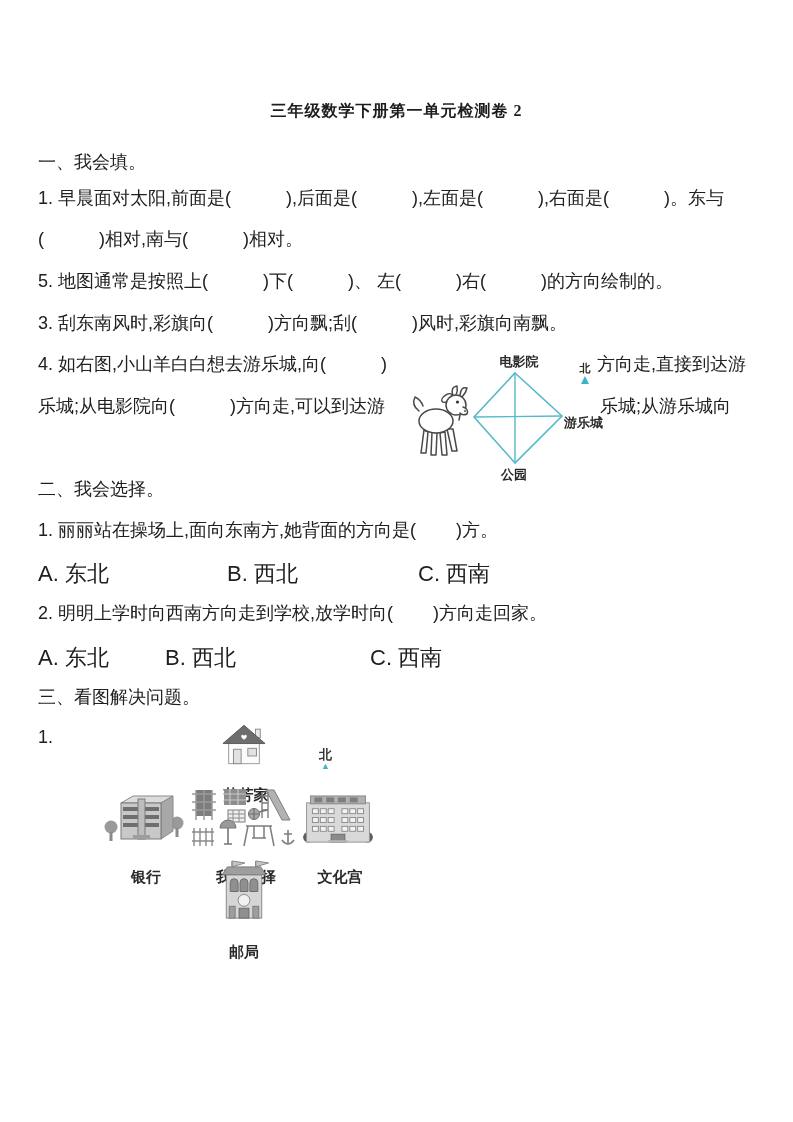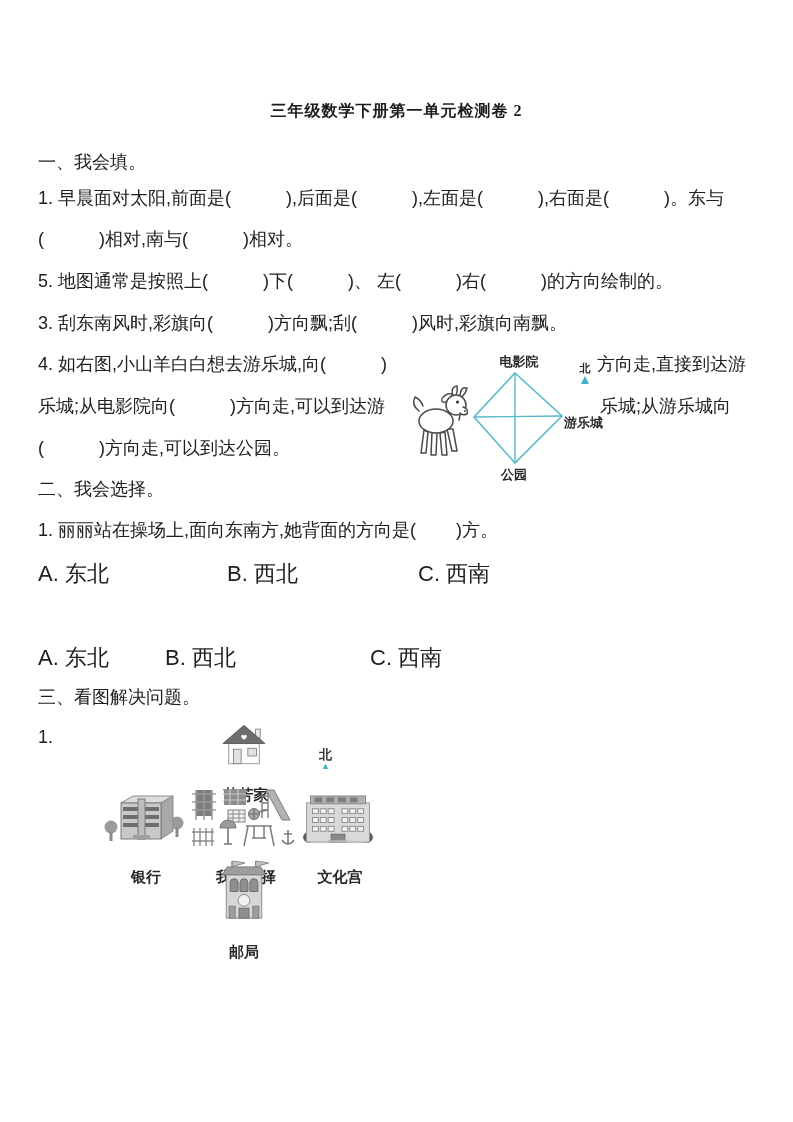--- a/index.html
+++ b/index.html
@@ -68,21 +68,20 @@
 
   <div class="line" style="top:150px">一、我会填。</div>
   <div class="line" style="top:186px">1. 早晨面对太阳,前面是(           ),后面是(           ),左面是(           ),右面是(           )。东与</div>
   <div class="line" style="top:227px">(           )相对,南与(           )相对。</div>
   <div class="line" style="top:269px">5. 地图通常是按照上(           )下(           )、 左(           )右(           )的方向绘制的。</div>
   <div class="line" style="top:311px">3. 刮东南风时,彩旗向(           )方向飘;刮(           )风时,彩旗向南飘。</div>
   <div class="line" style="top:352px">4. 如右图,小山羊白白想去游乐城,向(           )</div>
   <div class="line" style="top:352px;left:597px">方向走,直接到达游</div>
   <div class="line" style="top:394px">乐城;从电影院向(           )方向走,可以到达游</div>
   <div class="line" style="top:394px;left:600px">乐城;从游乐城向</div>
-  <div class="line" style="top:436px">(           )方向走,可以到达公园。</div>
 
   <svg style="left:415px;top:345px" width="200" height="150" viewBox="0 0 200 150">
     <polygon points="100,28 147,71 100,118 59,72" fill="none" stroke="#54b9c8" stroke-width="1.6"></polygon>
     <line x1="100" y1="28" x2="100" y2="118" stroke="#54b9c8" stroke-width="1.4"></line>
     <line x1="59" y1="72" x2="147" y2="71" stroke="#54b9c8" stroke-width="1.4"></line>
     <text class="dialabel" x="104" y="21" text-anchor="middle">电影院</text>
     <text class="dialabel" x="149" y="82" text-anchor="start">游乐城</text>
     <text class="dialabel" x="99" y="134" text-anchor="middle">公园</text>
     <text class="dialabel" x="170" y="27" text-anchor="middle" style="font-size:11px">北</text>
     <polygon points="170,31 166,39 174,39" fill="#3bb4c9"></polygon>
@@ -102,20 +101,21 @@
       <circle cx="48.5" cy="13" r="1.6" fill="#333" stroke="none"></circle>
       <circle cx="56" cy="22" r="0.9" fill="#444" stroke="none"></circle>
     </g>
   </svg>
 
   <div class="line" style="top:477px">二、我会选择。</div>
   <div class="line" style="top:518px">1. 丽丽站在操场上,面向东南方,她背面的方向是(        )方。</div>
   <div class="opt" style="top:559px;left:38px">A. 东北</div>
   <div class="opt" style="top:559px;left:227px">B. 西北</div>
   <div class="opt" style="top:559px;left:418px">C. 西南</div>
+  <div class="line" style="top:601px">2. 明明上学时向西南方向走到学校,放学时向(        )方向走回家。</div>
   <div class="opt" style="top:643px;left:38px">A. 东北</div>
   <div class="opt" style="top:643px;left:165px">B. 西北</div>
   <div class="opt" style="top:643px;left:370px">C. 西南</div>
 
   <div class="line" style="top:685px">三、看图解决问题。</div>
   <div class="line" style="top:727px">1.</div>
 
   <svg style="left:221px;top:723px" width="46" height="43" viewBox="0 0 48 44">
     <rect x="36" y="6" width="5" height="9" fill="#e8e8e8" stroke="#8a8a8a"></rect>
     <rect x="8" y="20" width="32" height="22" fill="#fbfbfb" stroke="#999"></rect>

